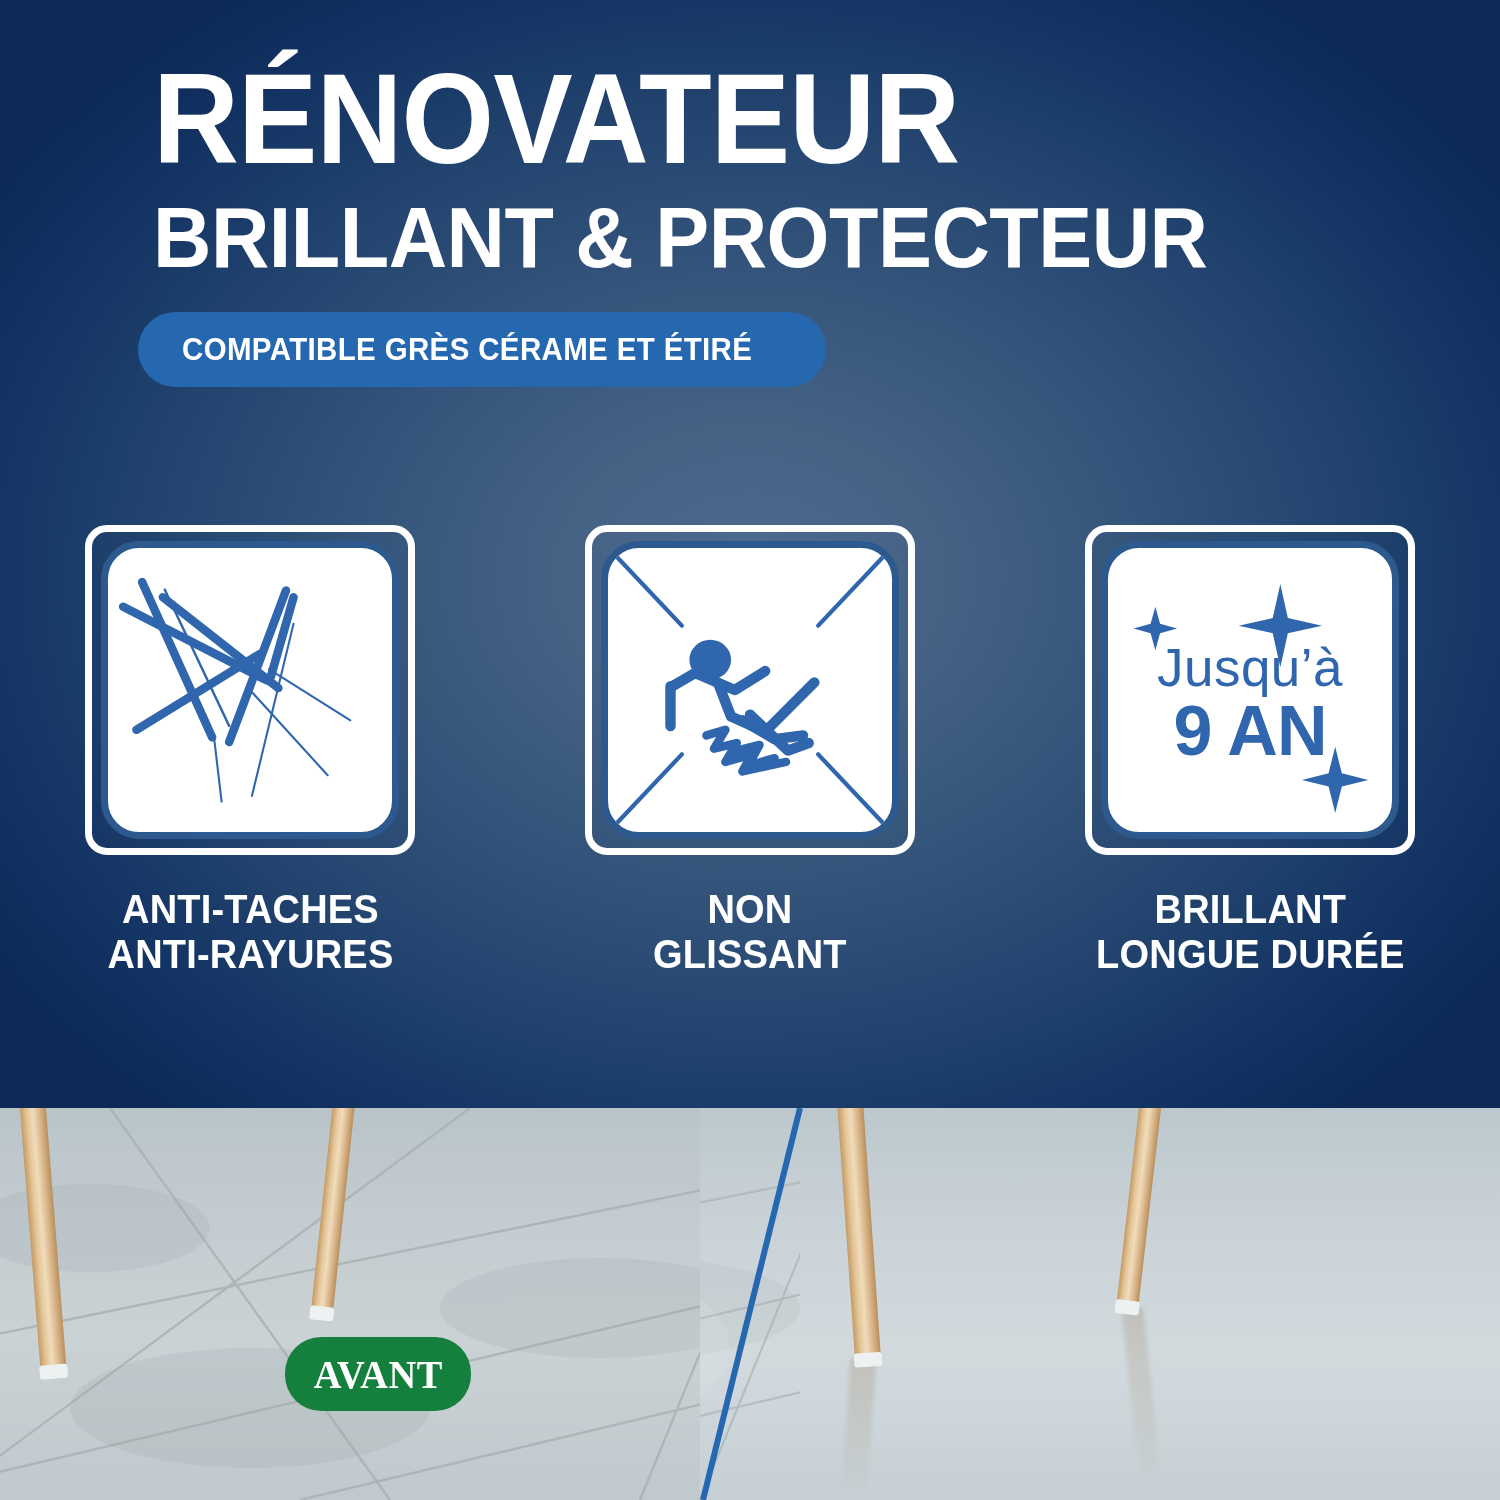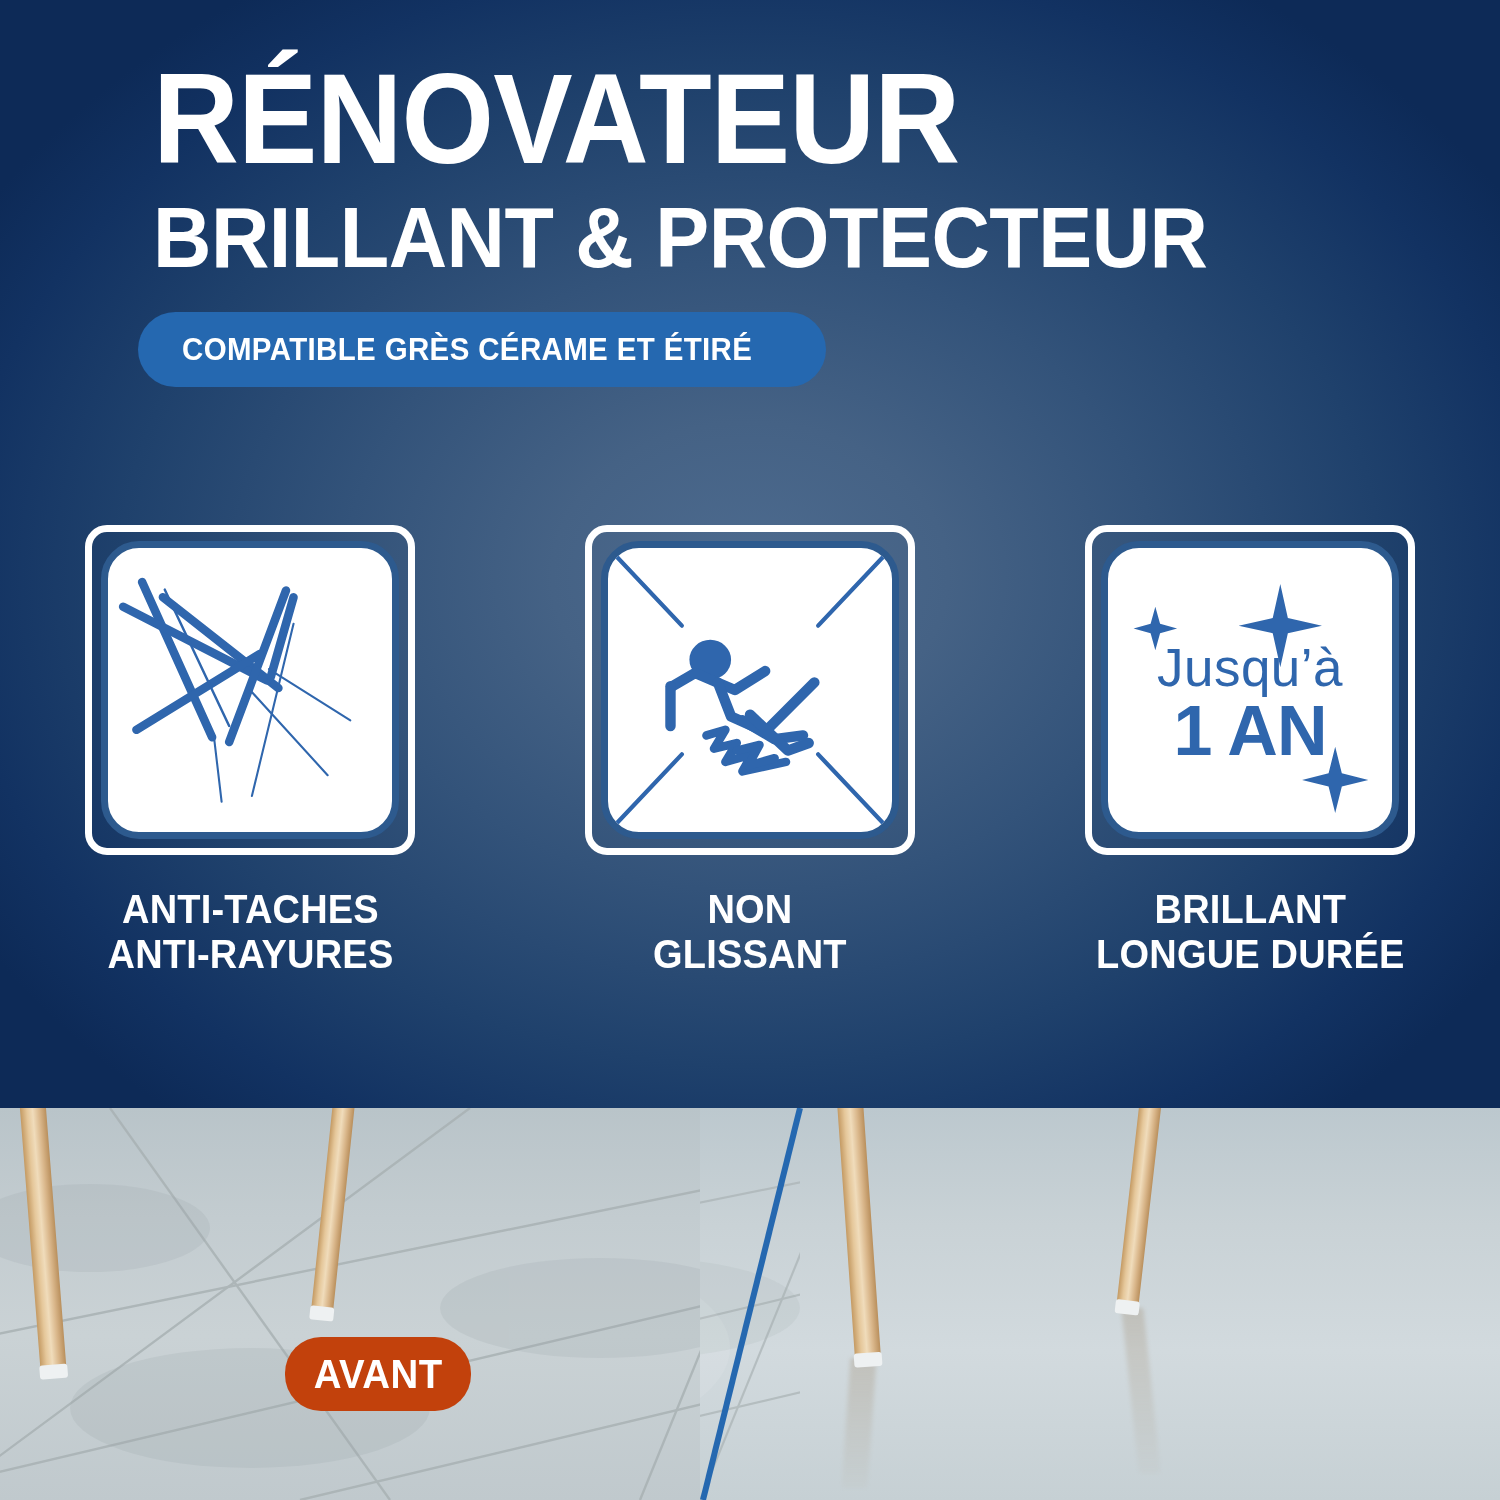--- a/index.html
+++ b/index.html
@@ -121,21 +121,21 @@
 
   
   .sep{
     position:absolute;top:1108px;left:0;width:1500px;height:392px;
     pointer-events:none;
   }
 
   
   .pill{
     position:absolute;display:flex;align-items:center;justify-content:center;
-    background:#c2410c;border-radius:36px;height:74px;
+    background:#15803d;border-radius:36px;height:74px;font-family:Liberation Serif, serif;
   }
   .pill span{
     color:#ffffff;font-size:40px;font-weight:700;letter-spacing:0.5px;
     transform:scaleX(0.96);
   }
   .pill.avant{left:285px;top:1337px;width:186px;}
   .pill.apres{left:1040px;top:1337px;width:186px;}
 </style>
 </head>
 <body>
@@ -222,21 +222,21 @@
 
               <path d="M50 62 L55 80 L73 85 L55 90 L50 108 L45 90 L27 85 L45 80 Z"></path>
 
               <path d="M182 38 L190 74 L226 82 L190 90 L182 126 L174 90 L138 82 L174 74 Z"></path>
 
               <path d="M240 210 L247 238 L275 245 L247 252 L240 280 L233 252 L205 245 L233 238 Z"></path>
             </g>
           </svg>
           <div class="ja-wrap">
             <div class="ja-small">Jusqu’à</div>
-            <div class="ja-big">1 AN</div>
+            <div class="ja-big">9 AN</div>
           </div>
         </div>
       </div>
       <div class="feat-label">
         <div>BRILLANT</div>
         <div>LONGUE DURÉE</div>
       </div>
     </div>
 
   </div>

